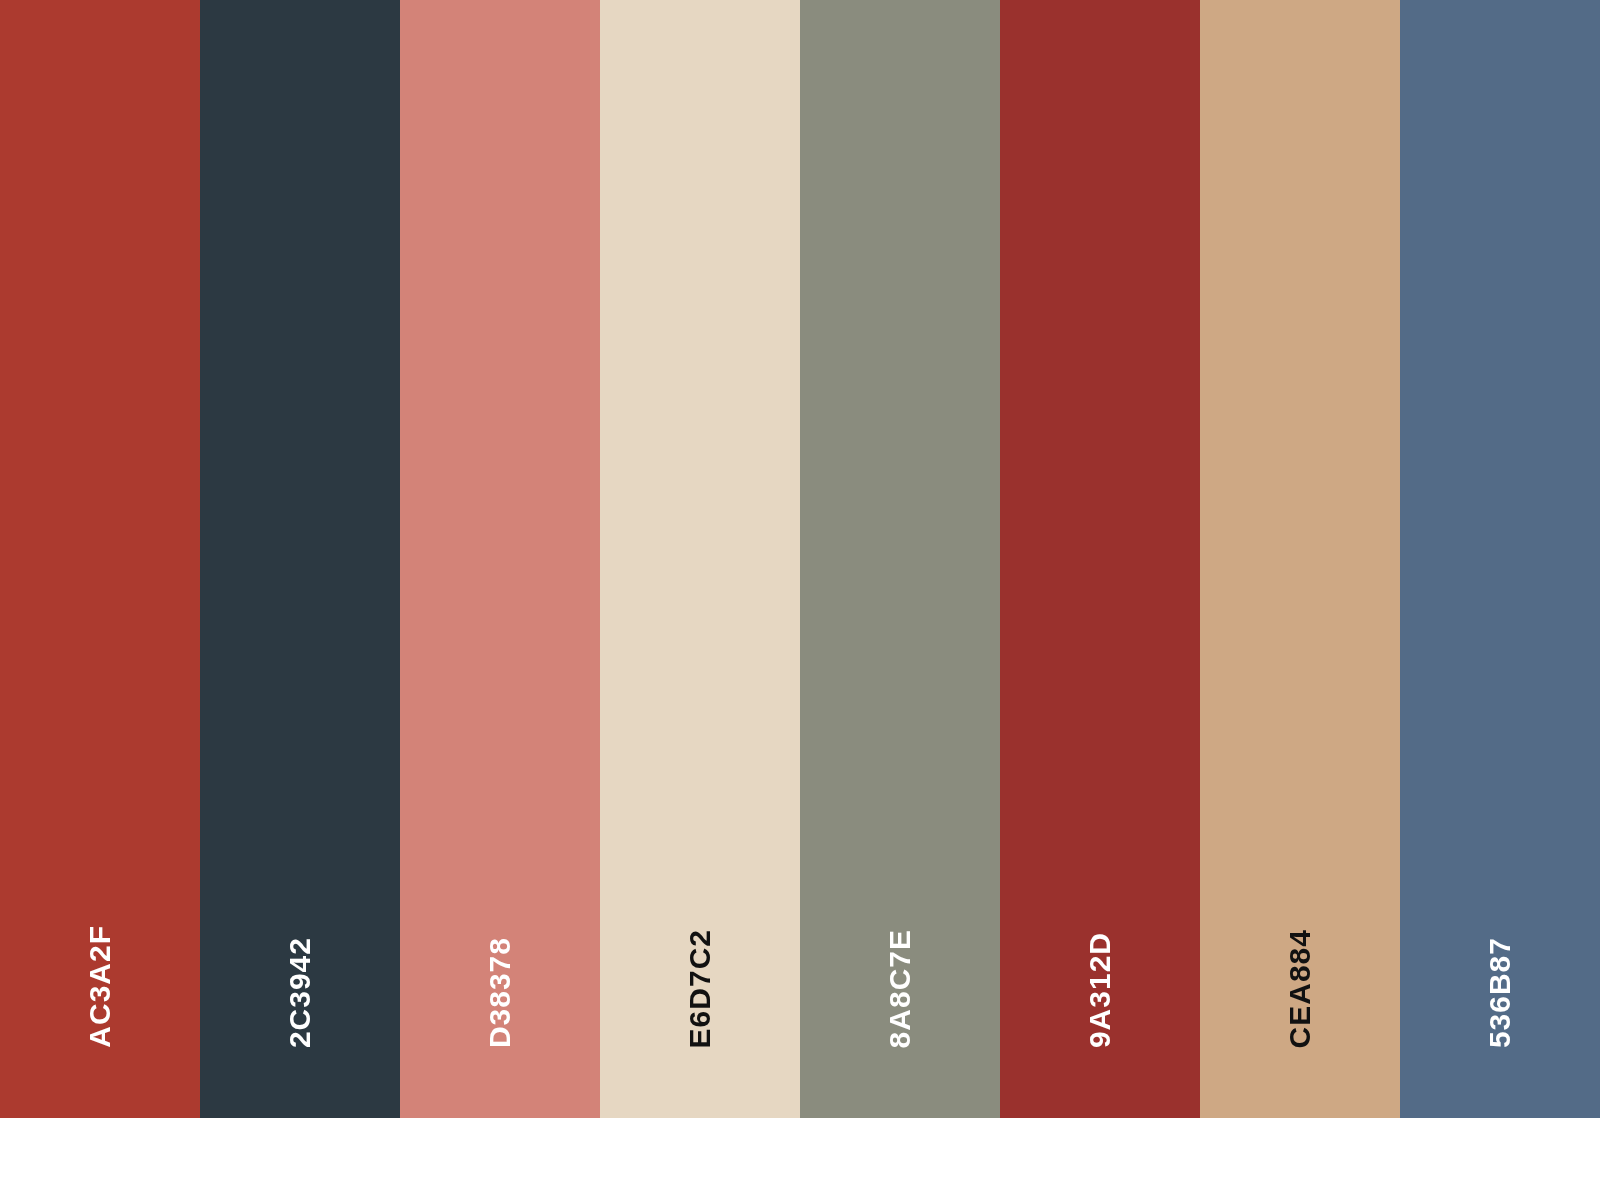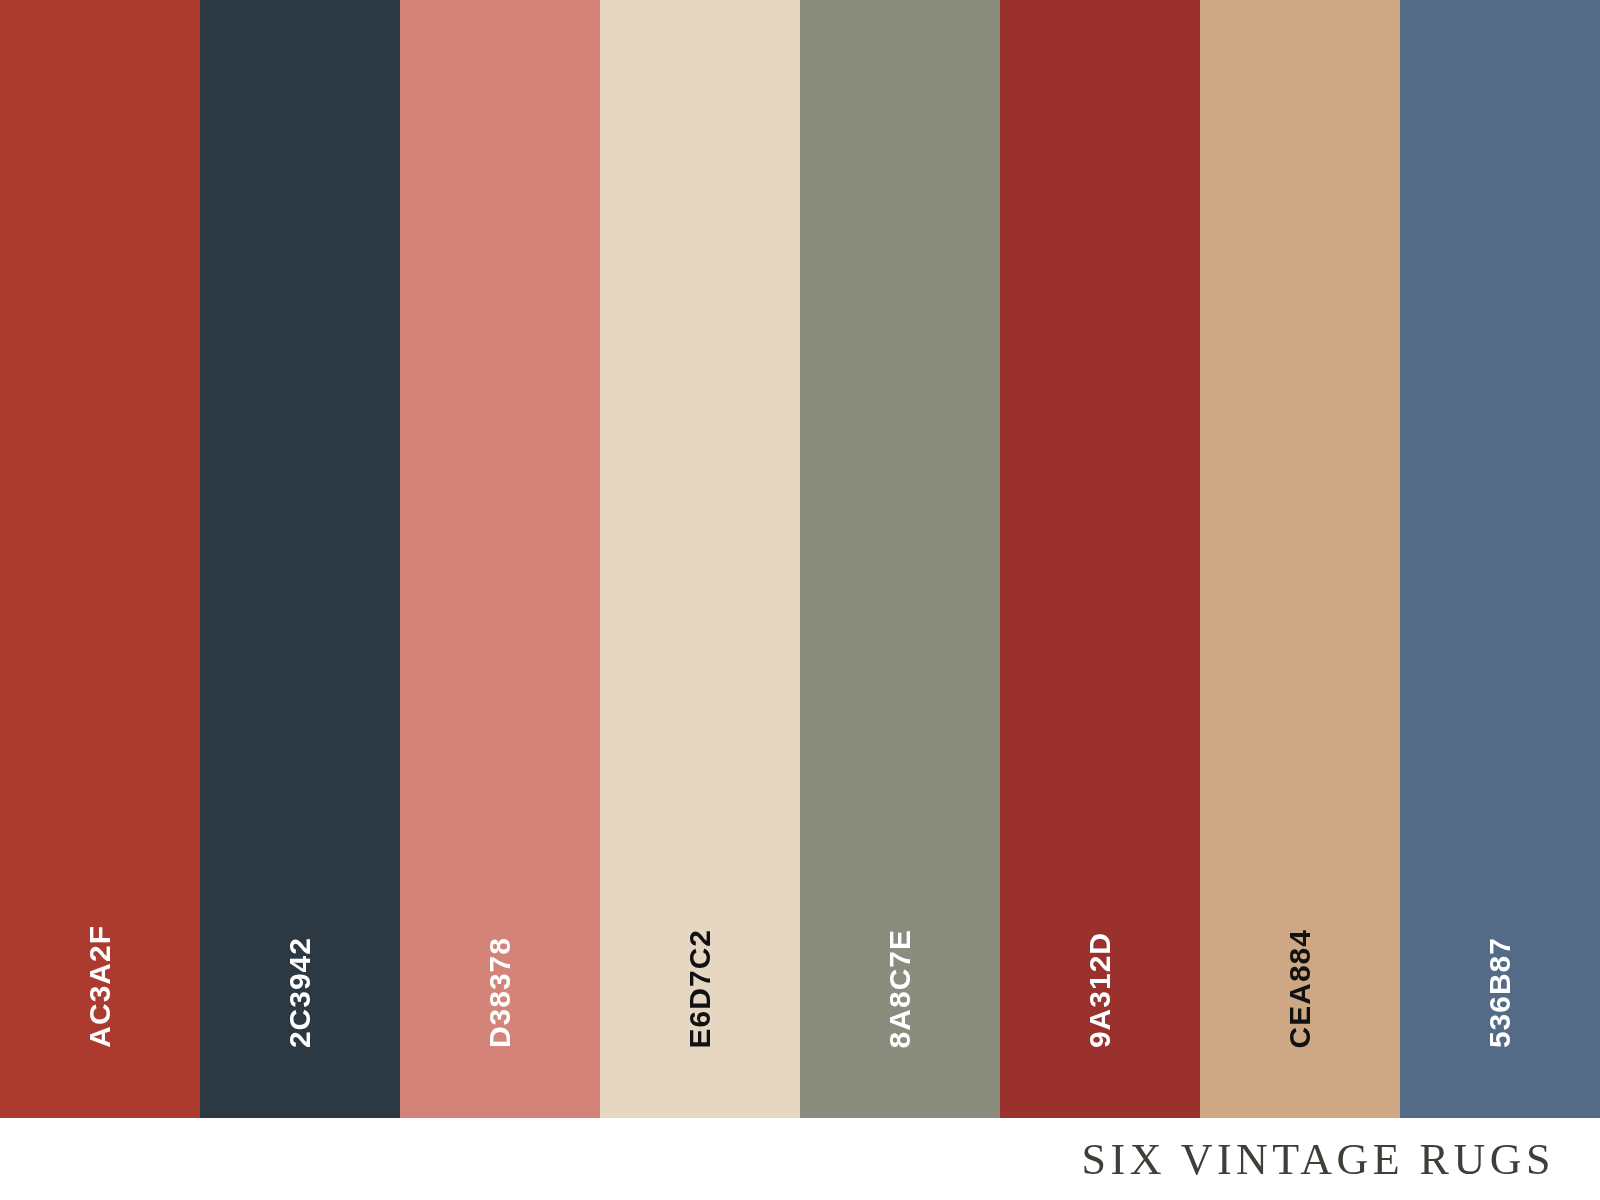--- a/index.html
+++ b/index.html
@@ -120,17 +120,14 @@
           <span class="label-text" style="color: rgb(17, 17, 17);">CEA884</span>
         </div>
       </div>
       <div class="swatch" style="background: rgb(83, 107, 135);">
         <div class="label-rotor">
           <span class="label-text" style="color: rgb(255, 255, 255);">536B87</span>
         </div>
       </div>
     </div>
 
-  <div class="footer">
-    <div class="brand">SIX VINTAGE RUGS</div>
-  </div>
 
 </div>
 
 </body></html>

